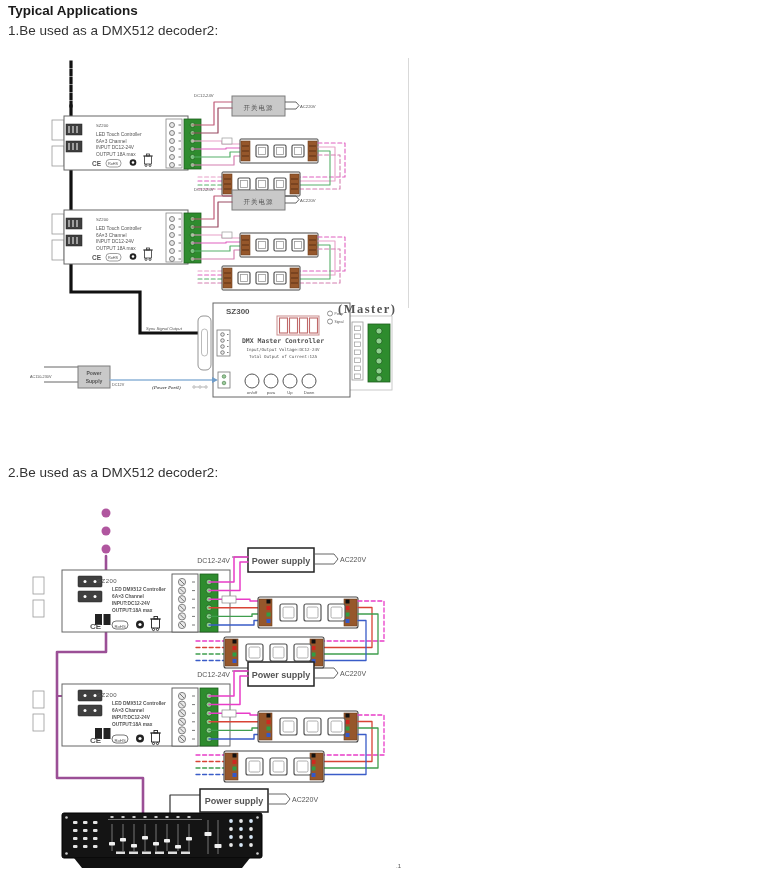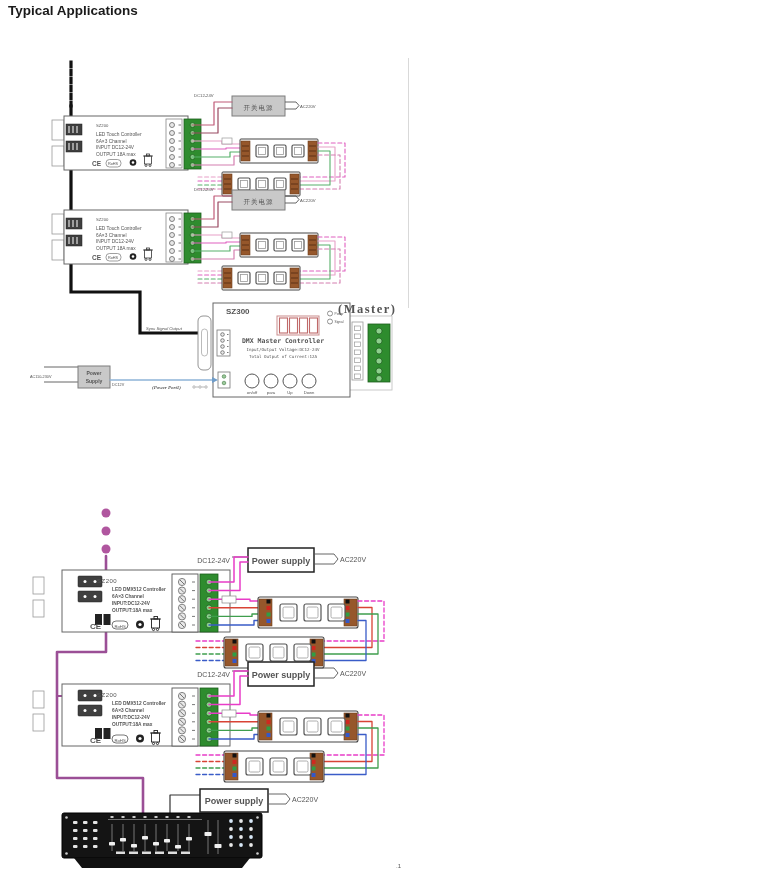--- a/index.html
+++ b/index.html
@@ -33,20 +33,22 @@
   .ledin{fill:none;stroke:#999;stroke-width:0.8;}
   .psu1{fill:#c9c9c9;stroke:#7d7d7d;stroke-width:1;}
   .psu2{fill:#fff;stroke:#222;stroke-width:1.5;}
   .mark{stroke:#555;stroke-width:0.8;}
 </style>
 </head>
 <body>
 
 <div class="page">
   <div class="title">Typical Applications</div>
+  <div class="cap1">1.Be used as a DMX512 decoder2:</div>
+  <div class="cap2">2.Be used as a DMX512 decoder2:</div>
 
   <svg width="767" height="884" viewBox="0 0 767 884">
 
     <g>
 
       <line x1="408.5" y1="58" x2="408.5" y2="308" stroke="#d9d9d9" stroke-width="1"></line>
 
       <line class="wb" x1="71" y1="62" x2="71" y2="106" stroke-width="4" stroke-dasharray="4.5 3.5"></line>
       <path class="wb" d="M71,106 V292 H140 V333 H204"></path>
 

